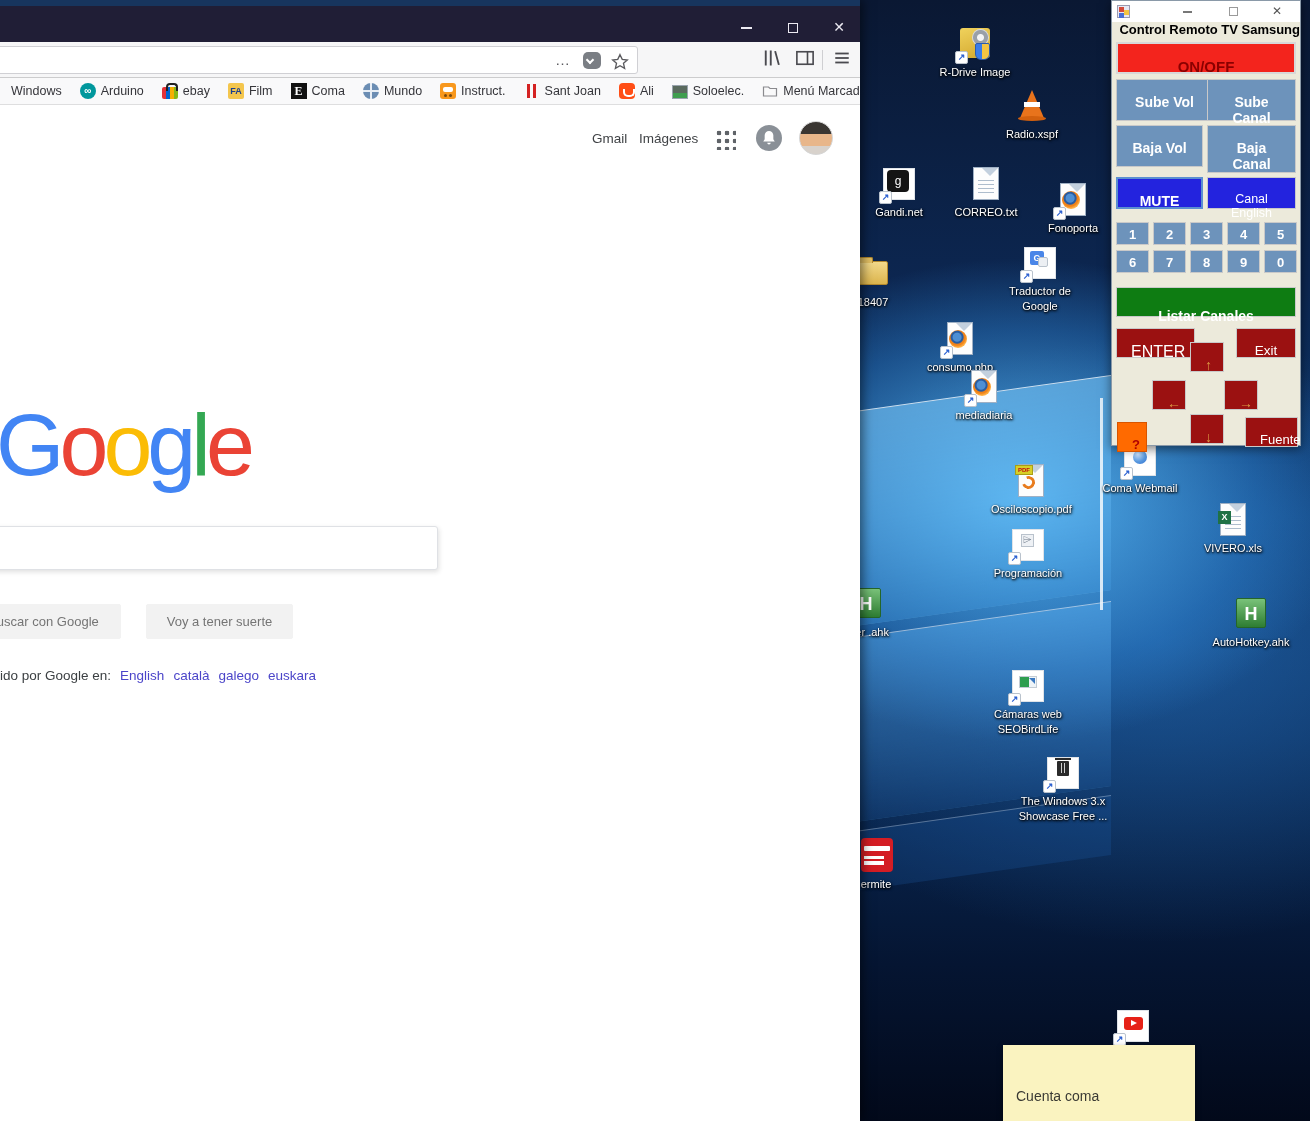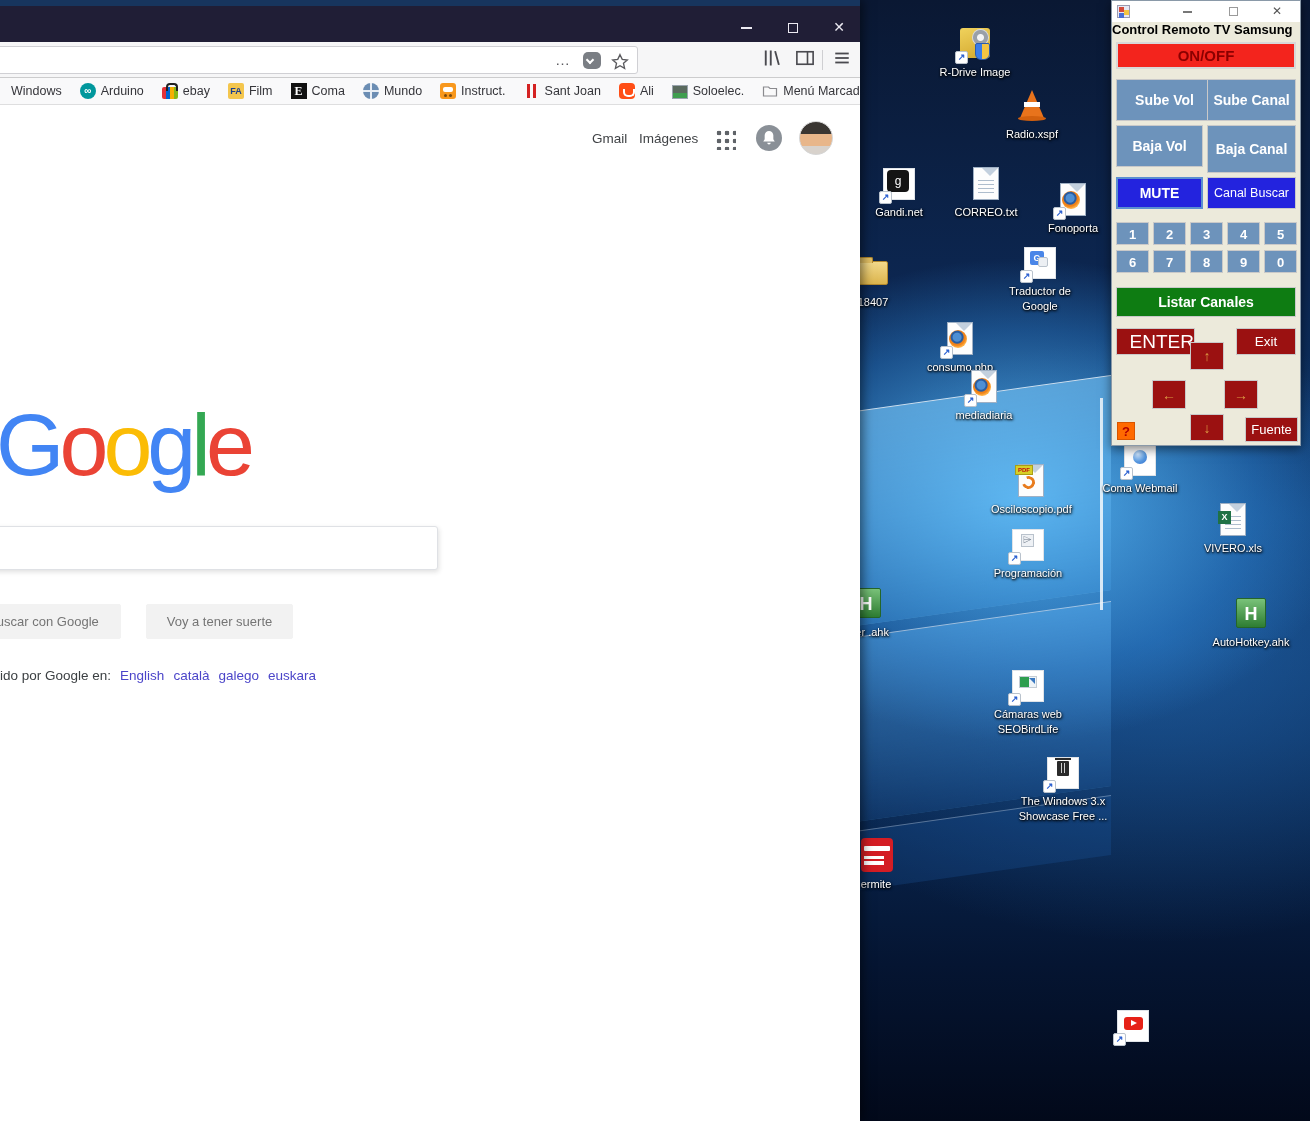--- a/index.html
+++ b/index.html
@@ -122,36 +122,36 @@
   .glang a{color:#4b45c9;text-decoration:none;margin-left:9px;cursor:pointer;}
 
   
   .remote{position:absolute;left:1111px;top:0;width:190px;height:446px;background:#eceadb;border:1px solid #8a99a8;box-shadow:0 3px 10px rgba(0,0,0,.5);}
   .rtitle{position:relative;height:21px;background:#fff;}
   .rappicon{position:absolute;left:5px;top:4px;width:13px;height:13px;background:#e8e8f4;border:1px solid #9a9ab0;}
   .rappicon:before{content:"";position:absolute;left:1px;top:1px;width:5px;height:5px;background:#d44a3a;box-shadow:5px 3px 0 #f4c542,-0px 6px 0 #4a6fd4;}
   .rwb{position:absolute;top:2px;width:26px;height:17px;color:#555;font-size:12px;line-height:17px;text-align:center;cursor:pointer;}
   .rwb.min{left:62px;} .rwb.max{left:108px;} .rwb.cls{left:152px;}
   .rwb .sq{display:inline-block;width:9px;height:9px;border:1px solid #9a9a9a;vertical-align:middle;}
-  .rheader{height:17px;text-align:left;font-size:13px;font-weight:bold;color:#000;}
-  .rbtn{position:absolute;border:1px solid #c9c9c9;color:#fff;font-weight:bold;text-align:center;cursor:pointer;padding:0;}
+  .rheader{height:17px;text-align:right;font-size:13px;font-weight:bold;color:#000;}
+  .rbtn{position:absolute;border:1px solid #c9c9c9;color:#fff;font-weight:bold;text-align:center;cursor:pointer;padding:14px;}
   .onoff{left:4px;top:41px;width:180px;height:27px;background:#f3241d;color:#8b0000;font-size:15px;border:2px solid #d8d8d8;}
   .steel{background:#6d93bb;font-size:14px;}
   .subevol{left:4px;top:78px;width:97px;height:42px;}
   .subecanal{left:95px;top:78px;width:89px;height:42px;}
   .bajavol{left:4px;top:124px;width:87px;height:42px;}
   .bajacanal{left:95px;top:124px;width:89px;height:48px;}
   .mute{left:4px;top:176px;width:87px;height:32px;background:#2323de;font-size:14px;font-weight:bold;border:2px solid #5b8fd0;}
   .cprev{left:95px;top:176px;width:89px;height:32px;background:#2323de;font-size:12.5px;font-weight:normal;}
   .digits{position:absolute;left:4px;top:221px;width:181px;display:flex;justify-content:space-between;}
   .digits.r2{top:249px;}
   .dg{width:33px;height:23px;background:#6d93bb;border:1px solid #c9c9c9;color:#fff;font-weight:bold;font-size:13px;line-height:21px;text-align:center;cursor:pointer;}
   .listar{left:4px;top:286px;width:180px;height:30px;background:#0e7c12;font-size:14px;line-height:28px;}
   .dr{background:#9b1111;font-weight:normal;}
-  .enter{left:4px;top:327px;width:79px;height:27px;font-size:19px;text-align:right;}
+  .enter{left:4px;top:327px;width:79px;height:27px;font-size:16px;text-align:right;}
   .exit{left:124px;top:327px;width:60px;height:27px;font-size:13.5px;}
   .arrow{color:#dd9c44;font-weight:bold;font-size:14px;}
   .up{left:78px;top:341px;width:34px;height:28px;}
   .lft{left:40px;top:379px;width:34px;height:29px;}
   .rgt{left:112px;top:379px;width:34px;height:29px;}
   .dwn{left:78px;top:413px;width:34px;height:27px;}
   .fuente{left:133px;top:416px;width:53px;height:25px;font-size:13px;}
   .help{left:5px;top:421px;width:18px;height:18px;background:#ff6a00;color:#b00000;font-size:13px;font-weight:bold;border:1px solid #d85500;}
 </style>
 </head>
@@ -304,20 +304,23 @@
     <div class="dlabel">ermite</div>
   </div>
   <div class="dicon" style="left:1093px;top:1008px;">
     <div class="icw">
         <div class="whitesq"></div>
         <div class="ytb"></div>
         <div class="badge">↗</div>
       </div>
   </div>
 
+  <div class="sticky">
+    <div class="txt">Cuenta coma</div>
+  </div>
 
   <div class="browser">
     <div class="titlebar">
       <div class="winbtn min"><span class="bar"></span></div>
       <div class="winbtn max"><span class="sq"></span></div>
       <div class="winbtn cls">✕</div>
     </div>
     <div class="toolbar">
       <div class="urlbar">
         <span class="dots">…</span>
@@ -424,21 +427,21 @@
       <span class="rwb max"><span class="sq"></span></span>
       <span class="rwb cls">✕</span>
     </div>
     <div class="rheader">Control Remoto TV Samsung</div>
     <button class="rbtn onoff">ON/OFF</button>
     <button class="rbtn steel subevol">Sube Vol</button>
     <button class="rbtn steel subecanal">Sube Canal</button>
     <button class="rbtn steel bajavol">Baja Vol</button>
     <button class="rbtn steel bajacanal">Baja Canal</button>
     <button class="rbtn mute">MUTE</button>
-    <button class="rbtn cprev">Canal Buscar</button>
+    <button class="rbtn cprev">Canal English</button>
     <div class="digits r1">
       <button class="dg">1</button>
       <button class="dg">2</button>
       <button class="dg">3</button>
       <button class="dg">4</button>
       <button class="dg">5</button>
     </div>
     <div class="digits r2">
       <button class="dg">6</button>
       <button class="dg">7</button>

